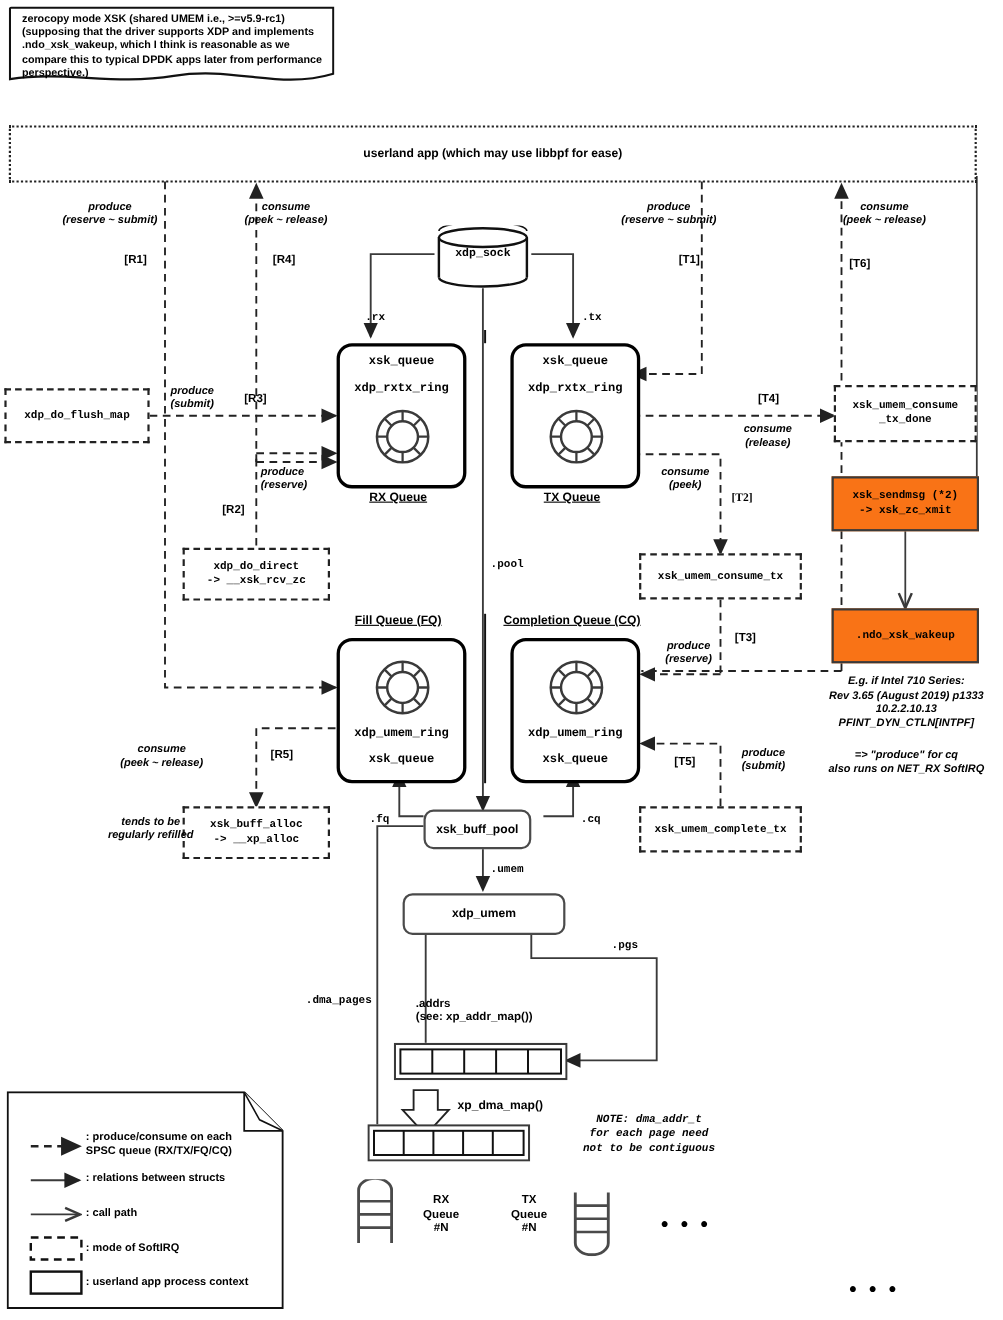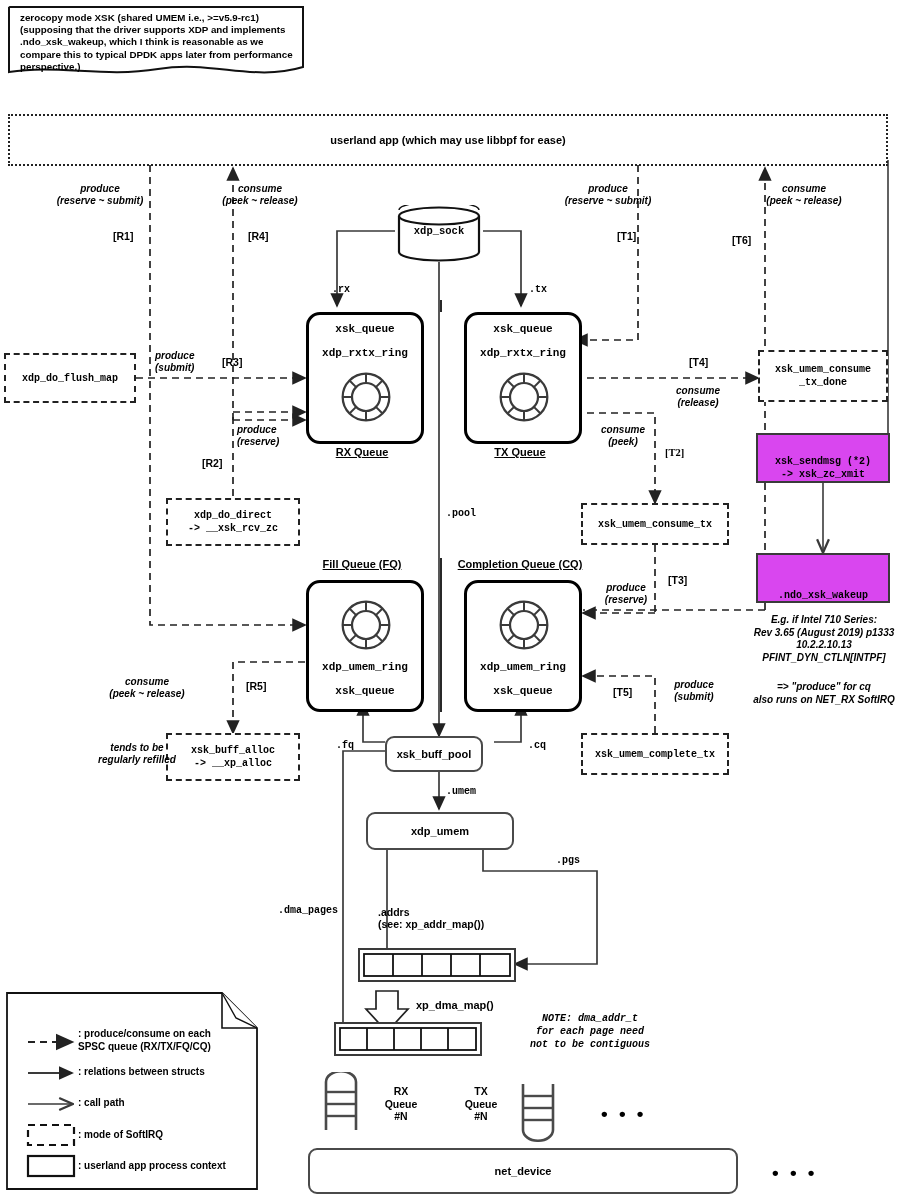--- a/index.html
+++ b/index.html
@@ -10,21 +10,21 @@
   .node{position:absolute;box-sizing:border-box;display:flex;flex-direction:column;
         align-items:center;justify-content:center;text-align:center;}
   .mono{font-family:"Liberation Mono",monospace;}
   .lbl{position:absolute;font-size:10px;font-weight:bold;font-style:italic;
        text-align:center;line-height:12px;white-space:pre;}
   .tag{position:absolute;font-size:10.5px;font-weight:bold;font-family:"Liberation Sans",sans-serif;}
   .codelbl{position:absolute;font-family:"Liberation Mono",monospace;font-size:10px;font-weight:bold;}
   .plainlbl{position:absolute;font-size:10.5px;font-weight:bold;line-height:12px;white-space:pre;}
 
   
-  .solidbox{border:2px solid #3a3a3a;background:#d946ef;justify-content:flex-end;}
+  .solidbox{border:2px solid #3a3a3a;background:#f97316;}
   .dashbox{border:2px dashed #222;background:#fff;}
   .roundbox{border:2.5px solid #4a4a4a;background:#fff;border-radius:9px;}
   .biground{border:3px solid #000;background:#fff;border-radius:14px;}
 
   .qname{font-family:"Liberation Mono",monospace;font-size:11px;font-weight:bold;}
   .qtitle{position:absolute;font-size:11px;font-weight:bold;text-decoration:underline;
           text-align:center;}
   .dots{position:absolute;font-size:19px;font-weight:bold;letter-spacing:3px;}
 </style>
 </head>
@@ -295,21 +295,21 @@
   <div class="lbl" style="left:200px;top:183px;width:120px;">consume
 (peek ~ release)</div>
   <div class="tag" style="left:248px;top:230px;">[R4]</div>
 
   <div class="lbl" style="left:548px;top:183px;width:120px;">produce
 (reserve ~ submit)</div>
   <div class="tag" style="left:617px;top:230px;">[T1]</div>
 
   <div class="lbl" style="left:744px;top:183px;width:120px;">consume
 (peek ~ release)</div>
-  <div class="tag" style="left:732px;top:234px;">[T6]</div>
+  <div class="tag" style="left:772px;top:234px;">[T6]</div>
 
   <div class="lbl" style="left:155px;top:350px;width:68px;text-align:left;">produce
 (submit)</div>
   <div class="tag" style="left:222px;top:356px;">[R3]</div>
 
   <div class="lbl" style="left:237px;top:424px;width:68px;text-align:left;">produce
 (reserve)</div>
   <div class="tag" style="left:202px;top:457px;">[R2]</div>
 
   <div class="lbl" style="left:82px;top:676px;width:130px;">consume
@@ -382,23 +382,20 @@
       <path d="M5,2 L5,48 A14,10 0 0 0 35,48 L35,2" fill="none" stroke="#4a4a4a" stroke-width="2.6"></path>
       <g stroke="#4a4a4a" stroke-width="2.4">
         <line x1="5" y1="14" x2="35" y2="14"></line>
         <line x1="5" y1="26" x2="35" y2="26"></line>
         <line x1="5" y1="38" x2="35" y2="38"></line>
       </g>
     </svg>
   </div>
   <div class="dots" style="left:601px;top:1103px;">• • •</div>
 
-  <div class="node roundbox" style="left:308px;top:1148px;width:430px;height:46px;">
-    <span style="font-size:11px;font-weight:bold;">net_device</span>
-  </div>
   <div class="dots" style="left:772px;top:1162px;">• • •</div>
 
   <div style="position:absolute;left:6px;top:992px;width:252px;height:198px;">
     <svg width="252" height="198" viewBox="0 0 252 198">
       <path d="M1,1 L216,1 L251,36 L251,197 L1,197 Z" fill="#fff" stroke="#111" stroke-width="1.8"></path>
       <path d="M216,1 L216,36 L251,36" fill="#fff" stroke="#111" stroke-width="1.6"></path>
       <path d="M216,1 L230,26 L251,36" fill="#fff" stroke="#111" stroke-width="1.4"></path>
     </svg>
 
     <svg style="position:absolute;left:0;top:0;" width="252" height="198" viewBox="0 0 252 198">

